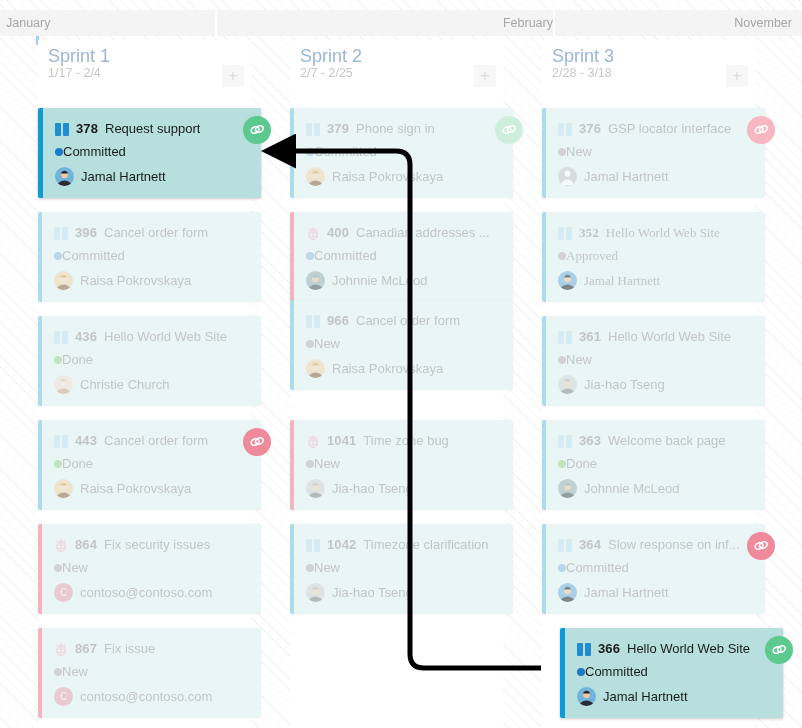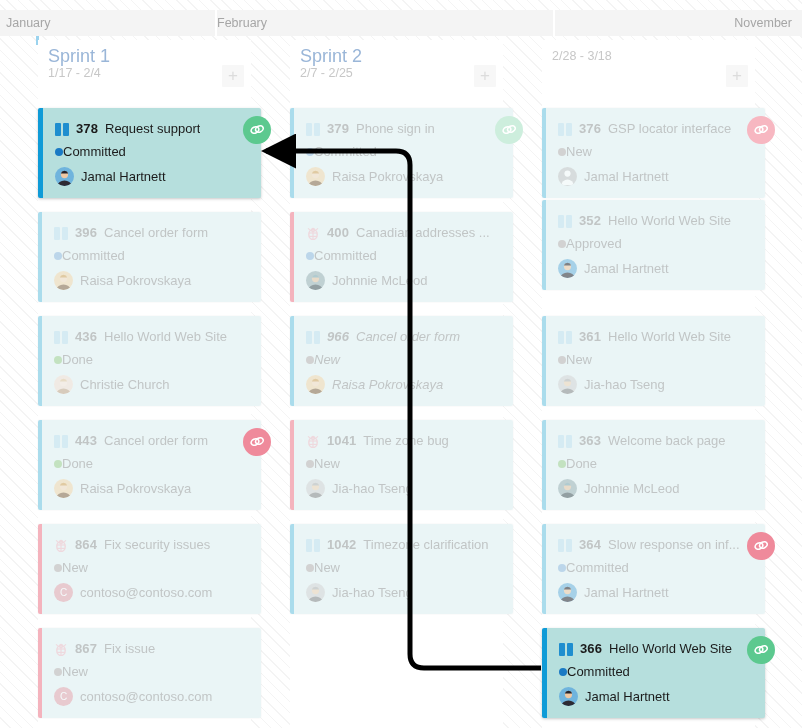--- a/index.html
+++ b/index.html
@@ -41,21 +41,21 @@
     position: absolute;
     top: 0;
     height: 26px;
     line-height: 26px;
     font-size: 12.5px;
     color: #a6a6a6;
     box-sizing: border-box;
     white-space: nowrap;
   }
   .month-cell.m0 { left: 0px;   width: 215px; text-align: left;   padding-left: 6px; }
-  .month-cell.m1 { left: 216px; width: 337px; text-align: left; border-left: 1px solid #ffffff; }
+  .month-cell.m1 { left: 216px; width: 337px; text-align: right; border-left: 1px solid #ffffff; }
   .month-cell.m2 { left: 554px; width: 248px; text-align: right;  padding-right: 10px; border-left: 1px solid #ffffff; }
 
   .month-divider {
     position: absolute;
     top: 10px;
     width: 1px;
     height: 26px;
     background: #ffffff;
   }
 
@@ -254,20 +254,21 @@
       </div>
       <div class="column col1">
         <div class="col-header">
           <div class="col-title">Sprint 2</div>
           <div class="col-dates">2/7 - 2/25</div>
           <div class="col-add">+</div>
         </div>
       </div>
       <div class="column col2">
         <div class="col-header">
+          <div class="col-title">Sprint 3</div>
           <div class="col-dates">2/28 - 3/18</div>
           <div class="col-add">+</div>
         </div>
       </div>
     </div>
 
 <div class="card selected" style="left: 38px; top: 108px;">
       <div class="card-row1">
         <svg class="type-icon" viewBox="0 0 14 13">
           <rect x="0" y="0" width="6" height="13" rx="1" fill="#1f8ecf"></rect>
@@ -458,21 +459,21 @@
       </div>
       <div class="card-row3">
         <div class="avatar" style="background:#9fb4b8;"><svg width="19" height="19" viewBox="0 0 19 19">
             <path d="M2.6 19 a6.9 5.6 0 0 1 13.8 0 z" fill="#4c5a5e"></path>
             <circle cx="9.5" cy="7.6" r="3.6" fill="#e7c6a6"></circle>
             <path d="M5.8 6.4 a3.8 3.3 0 0 1 7.4 0 z" fill="#7fa9b3"></path>
           </svg></div>
         <span class="assignee">Johnnie McLeod</span>
       </div>
     </div>
-    <div class="card faded" style="left: 290px; top: 316px; font-style: italic;">
+    <div class="card faded" style="left: 290px; top: 300px;">
       <div class="card-row1">
         <svg class="type-icon" viewBox="0 0 14 13">
           <rect x="0" y="0" width="6" height="13" rx="1" fill="#bcdff0"></rect>
           <rect x="8" y="0" width="6" height="13" rx="1" fill="#bcdff0"></rect>
         </svg>
         <span class="card-id">966</span>
         <span class="card-title">Cancel order form</span>
       </div>
       <div class="card-row2">
         <span class="state-dot new"></span>
@@ -555,21 +556,21 @@
           </svg></div>
         <span class="assignee">Jamal Hartnett</span>
       </div>
       <div class="link-badge red faded">
         <svg width="16" height="16" viewBox="0 0 16 16">
           <ellipse cx="6" cy="8" rx="4" ry="3" fill="none" stroke="#ffffff" stroke-width="1.6" transform="rotate(-25 6 8)"></ellipse>
           <ellipse cx="10.4" cy="7" rx="4" ry="3" fill="none" stroke="#ffffff" stroke-width="1.6" transform="rotate(-25 10.4 7)"></ellipse>
         </svg>
       </div>
     </div>
-    <div class="card faded" style="left: 542px; top: 200px;">
+    <div class="card faded" style="left: 542px; top: 212px; font-family: Liberation Serif, serif;">
       <div class="card-row1">
         <svg class="type-icon" viewBox="0 0 14 13">
           <rect x="0" y="0" width="6" height="13" rx="1" fill="#bcdff0"></rect>
           <rect x="8" y="0" width="6" height="13" rx="1" fill="#bcdff0"></rect>
         </svg>
         <span class="card-id">352</span>
         <span class="card-title">Hello World Web Site</span>
       </div>
       <div class="card-row2">
         <span class="state-dot approved"></span>
@@ -649,21 +650,21 @@
           </svg></div>
         <span class="assignee">Jamal Hartnett</span>
       </div>
       <div class="link-badge red">
         <svg width="16" height="16" viewBox="0 0 16 16">
           <ellipse cx="6" cy="8" rx="4" ry="3" fill="none" stroke="#ffffff" stroke-width="1.6" transform="rotate(-25 6 8)"></ellipse>
           <ellipse cx="10.4" cy="7" rx="4" ry="3" fill="none" stroke="#ffffff" stroke-width="1.6" transform="rotate(-25 10.4 7)"></ellipse>
         </svg>
       </div>
     </div>
-    <div class="card selected" style="left: 542px; top: 628px;">
+    <div class="card selected" style="left: 560px; top: 628px;">
       <div class="card-row1">
         <svg class="type-icon" viewBox="0 0 14 13">
           <rect x="0" y="0" width="6" height="13" rx="1" fill="#1f8ecf"></rect>
           <rect x="8" y="0" width="6" height="13" rx="1" fill="#1f8ecf"></rect>
         </svg>
         <span class="card-id">366</span>
         <span class="card-title">Hello World Web Site</span>
       </div>
       <div class="card-row2">
         <span class="state-dot committed"></span>

